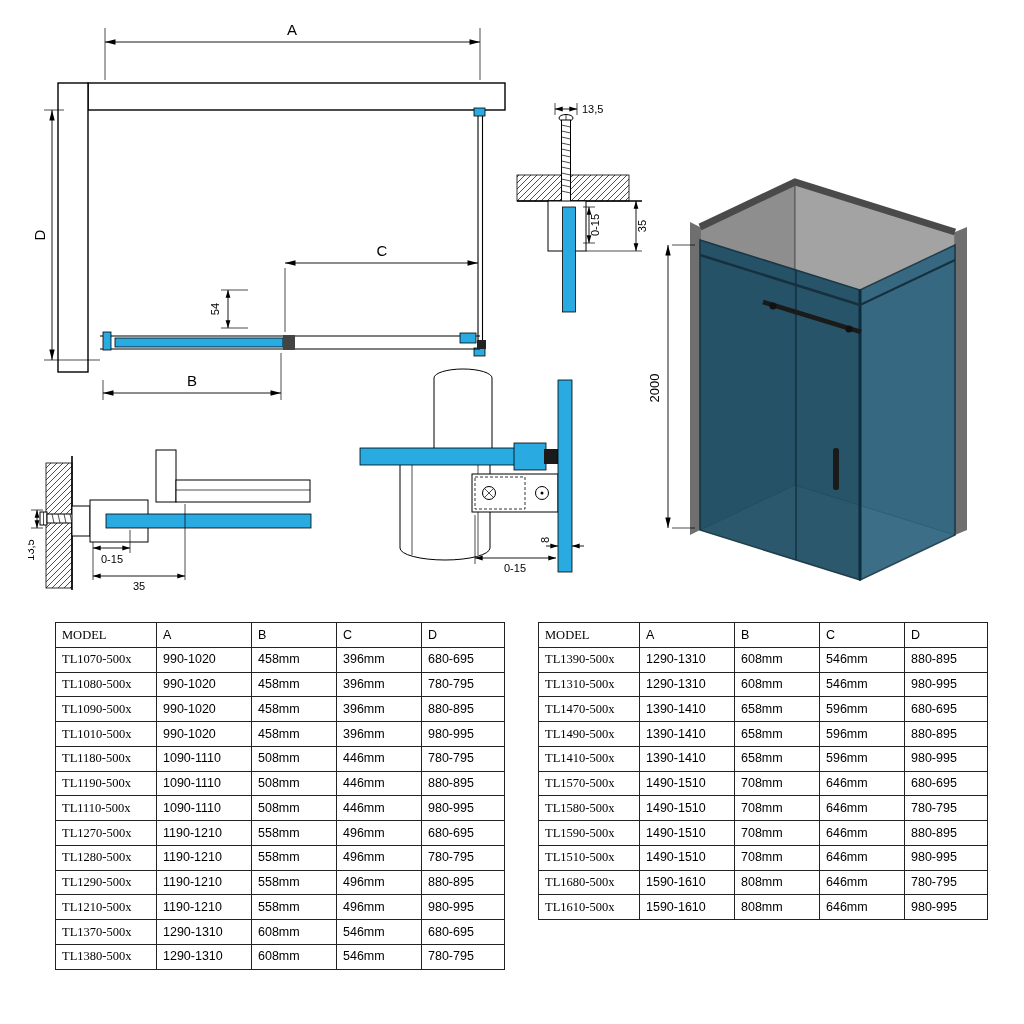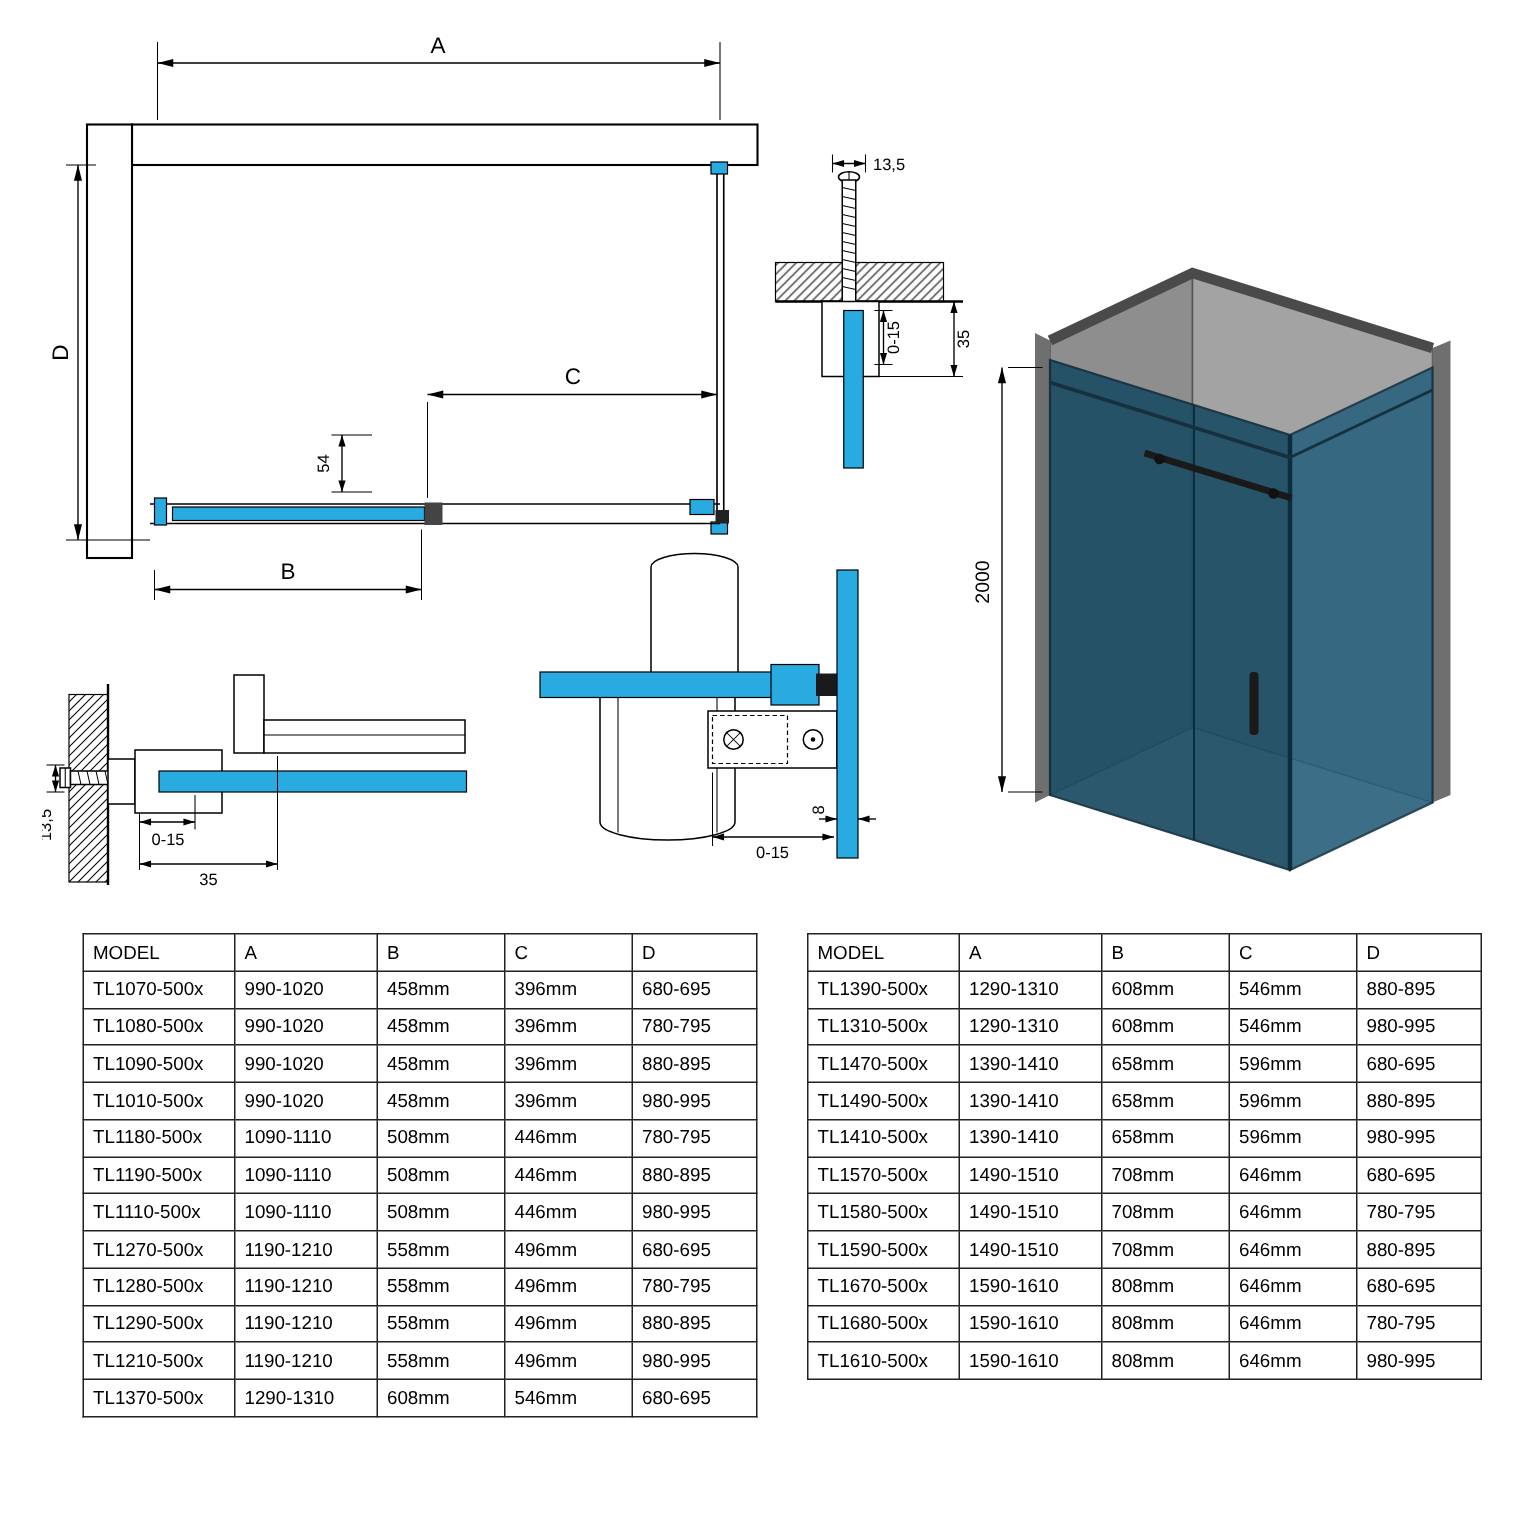--- a/index.html
+++ b/index.html
@@ -15,21 +15,21 @@
   .ext{stroke:#000;stroke-width:0.7;}
   .dln{stroke:#000;stroke-width:0.9;fill:none;}
   .dimL{font:15px "Liberation Sans",sans-serif;fill:#000;}
   .dimL2{font:13px "Liberation Sans",sans-serif;fill:#000;}
   .dimN{font:11px "Liberation Sans",sans-serif;fill:#000;}
   
   .dim-table{border-collapse:collapse;background:#fff;
              font:12.5px/1.5 "Liberation Sans",sans-serif;color:#000;}
   .dim-table th,.dim-table td{border:1px solid #222;padding:2.5px 6px;
              text-align:left;font-weight:normal;white-space:nowrap;}
-  .dim-table th:nth-child(1),.dim-table td:nth-child(1){min-width:88px;}
+  .dim-table th:nth-child(1),.dim-table td:nth-child(1){min-width:88px;font-family:Liberation Serif, serif;}
   .dim-table th:nth-child(2),.dim-table td:nth-child(2){min-width:82px;}
   .dim-table th:nth-child(3),.dim-table td:nth-child(3){min-width:72px;}
   .dim-table th:nth-child(4),.dim-table td:nth-child(4){min-width:72px;}
   .dim-table th:nth-child(5),.dim-table td:nth-child(5){min-width:70px;}
 </style>
 </head>
 <body>
 
 <div class="sheet">
 
@@ -334,20 +334,27 @@
             <td>496mm</td>
             <td>980-995</td>
           </tr>
           <tr>
             <td>TL1370-500x</td>
             <td>1290-1310</td>
             <td>608mm</td>
             <td>546mm</td>
             <td>680-695</td>
           </tr>
+          <tr>
+            <td>TL1380-500x</td>
+            <td>1290-1310</td>
+            <td>608mm</td>
+            <td>546mm</td>
+            <td>780-795</td>
+          </tr>
         </tbody>
       </table>
   </div>
   <div class="abs" style="left:538px;top:622px">
     <table class="dim-table">
         <thead>
           <tr>
             <th>MODEL</th>
             <th>A</th>
             <th>B</th>
@@ -406,25 +413,25 @@
             <td>780-795</td>
           </tr>
           <tr>
             <td>TL1590-500x</td>
             <td>1490-1510</td>
             <td>708mm</td>
             <td>646mm</td>
             <td>880-895</td>
           </tr>
           <tr>
-            <td>TL1670-500x</td>
-            <td>1590-1610</td>
-            <td>808mm</td>
-            <td>646mm</td>
-            <td>680-695</td>
+            <td>TL1510-500x</td>
+            <td>1490-1510</td>
+            <td>708mm</td>
+            <td>646mm</td>
+            <td>980-995</td>
           </tr>
           <tr>
             <td>TL1680-500x</td>
             <td>1590-1610</td>
             <td>808mm</td>
             <td>646mm</td>
             <td>780-795</td>
           </tr>
           <tr>
             <td>TL1610-500x</td>

